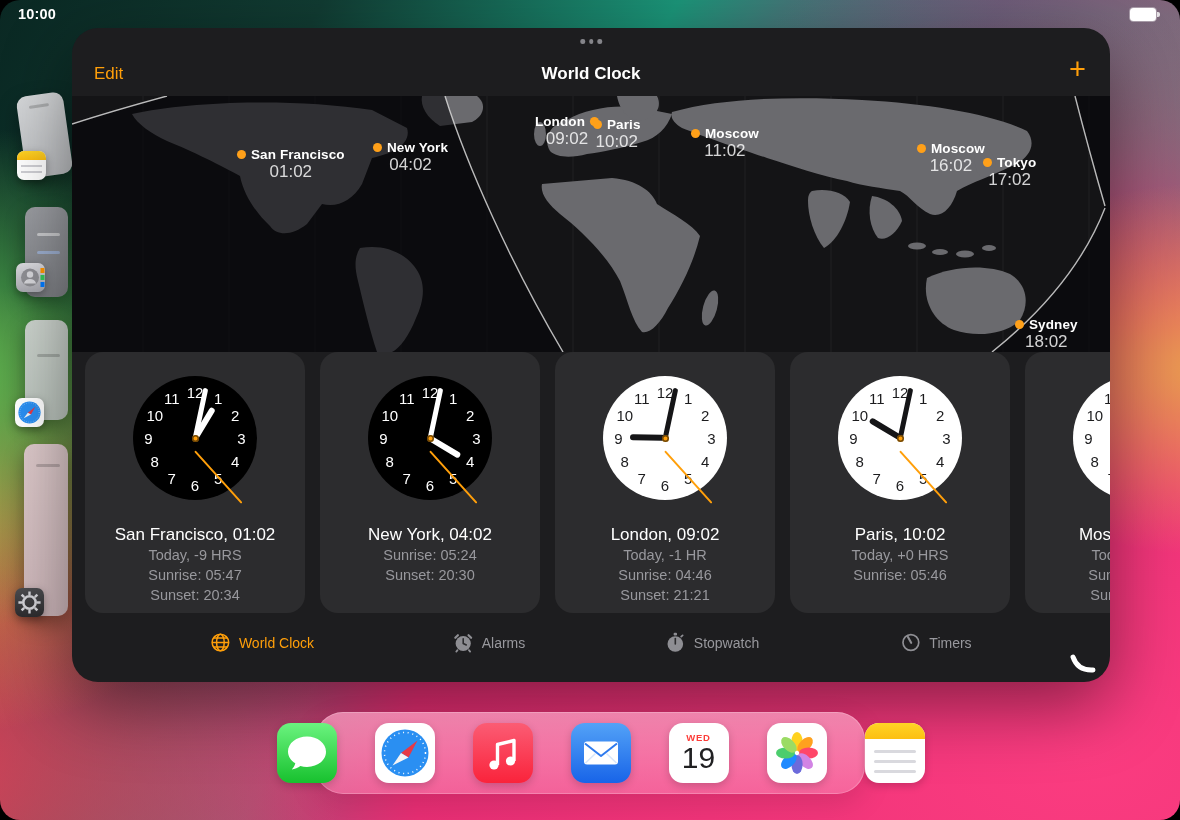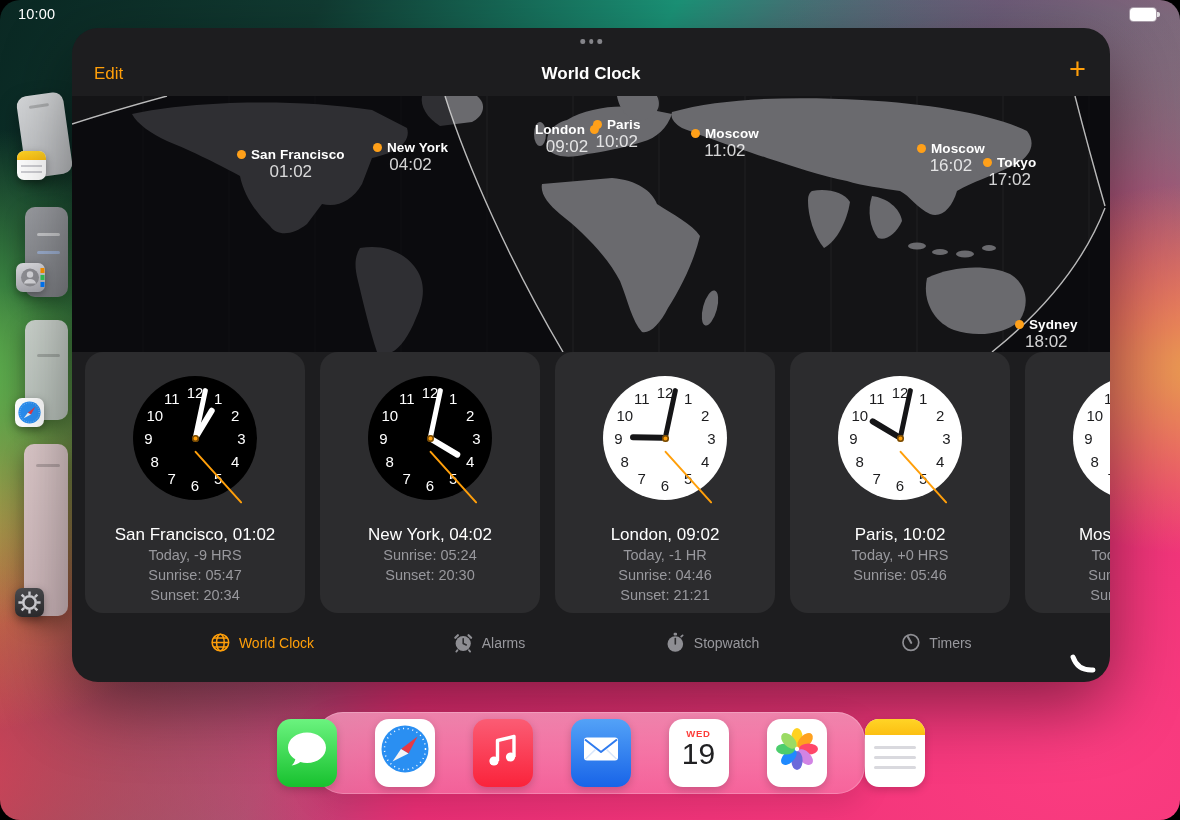--- a/index.html
+++ b/index.html
@@ -13,21 +13,21 @@
       radial-gradient(520px 380px at -70px 62%, #ef8a44 0%, rgba(239,138,68,0) 60%),
       radial-gradient(700px 560px at -110px 94%, #f2415c 0%, rgba(242,65,92,0) 65%),
       radial-gradient(1500px 950px at 92% 92%, #fb3c80 0%, #e82e74 45%, rgba(232,46,116,0) 78%),
       radial-gradient(900px 650px at 106% 28%, #1fa57f 0%, rgba(31,165,127,0) 62%),
       linear-gradient(118deg, #0a2823 0%, #113b32 20%, #1b9478 42%, #8c3f76 62%, #ef3079 80%, #f73f82 100%);
   }
   
   .device-mask { position:absolute; inset:0; border-radius:20px; box-shadow:0 0 0 60px #000; pointer-events:none; z-index:90; }
 
   
-  .status-time { position:absolute; left:18px; top:6px; color:#fff; font-size:14.5px; font-weight:400; letter-spacing:.2px; z-index:5;text-align:right; }
+  .status-time { position:absolute; left:18px; top:6px; color:#fff; font-size:14.5px; font-weight:700; letter-spacing:.2px; z-index:5;text-align:right; }
   .battery { position:absolute; right:24px; top:8px; width:26px; height:12.5px; background:#fff; border-radius:3.5px; box-shadow:0 0 0 1px rgba(255,255,255,.35); z-index:5; }
   .battery::after { content:""; position:absolute; right:-3.5px; top:3.5px; width:2.2px; height:5.5px; background:rgba(255,255,255,.8); border-radius:0 2px 2px 0; }
 
   
   .thumb { position:absolute; border-radius:10px; box-shadow:0 8px 20px rgba(0,0,0,.35); z-index:1; }
   .thumb-line { position:absolute; left:12px; right:8px; height:3px; border-radius:2px; background:rgba(0,0,0,.18); }
   .mini-icon { position:absolute; width:29px; height:29px; border-radius:7px; box-shadow:0 3px 9px rgba(0,0,0,.35); z-index:2; overflow:hidden; }
 
   
   .window { position:absolute; left:72px; top:28px; width:1038px; height:654px; background:#1d1d1f; border-radius:26px; overflow:hidden; box-shadow:0 24px 70px rgba(0,0,0,.45); z-index:3; }
@@ -72,21 +72,21 @@
   .tab { position:absolute; transform:translateX(-50%); top:604px; display:flex; align-items:center; gap:8px; cursor:pointer; }
   .tab .tlabel { font-size:14px; color:#98989d; }
   .tab.active .tlabel { color:#ff9f0a; }
   .resize-handle { position:absolute; right:14px; bottom:4px; cursor:nwse-resize; }
 
   
   .dock { position:absolute; left:315px; top:712px; width:550px; height:82px; border-radius:28px;
     background:linear-gradient(180deg, rgba(255,166,200,.72), rgba(247,122,171,.66));
     box-shadow:inset 0 0 0 1px rgba(255,255,255,.22), 0 10px 30px rgba(0,0,0,.12);
     display:flex; align-items:center; justify-content:center; gap:17px; z-index:4; }
-  .app { width:60px; height:68px; border-radius:14px; position:relative; overflow:hidden; cursor:pointer; box-shadow:0 3px 8px rgba(0,0,0,.18); flex:none;margin-left:21px; }
+  .app { width:60px; height:60px; border-radius:14px; position:relative; overflow:hidden; cursor:pointer; box-shadow:0 3px 8px rgba(0,0,0,.18); flex:none;margin-left:21px; }
   .app-cal { background:#fff; text-align:center; }
   .cal-wed { display:block; margin-top:9px; color:#fc3d39; font-size:9.5px; font-weight:700; letter-spacing:.8px; }
   .cal-day { display:block; color:#202022; font-size:30px; font-weight:300; line-height:30px; }
   .app-notes { background:#fff; }
   .notes-top { position:absolute; left:0; top:0; right:0; height:16px; background:linear-gradient(180deg,#ffd426,#fcbf12); }
   .notes-line { position:absolute; left:9px; right:9px; height:2.5px; background:#d9d9de; border-radius:2px; }
 </style>
 </head>
 <body>
 
@@ -218,21 +218,21 @@
         </span>
         <span class="ctime">01:02</span>
       </div>
       <div class="city" style="left: 305px; top: 54px;">
         <span class="crow">
           <i class="cdot"></i>
           <b class="cname">New York</b>
         </span>
         <span class="ctime">04:02</span>
       </div>
-      <div class="city dot-right" style="left: 515px; top: 36px; padding-left: 8px;">
+      <div class="city dot-right" style="left: 515px; top: 28px; padding-left: 8px;">
         <span class="crow">
           <i class="cdot"></i>
           <b class="cname">London</b>
         </span>
         <span class="ctime">09:02</span>
       </div>
       <div class="city" style="left: 525px; top: 31px;">
         <span class="crow">
           <i class="cdot"></i>
           <b class="cname">Paris</b>

